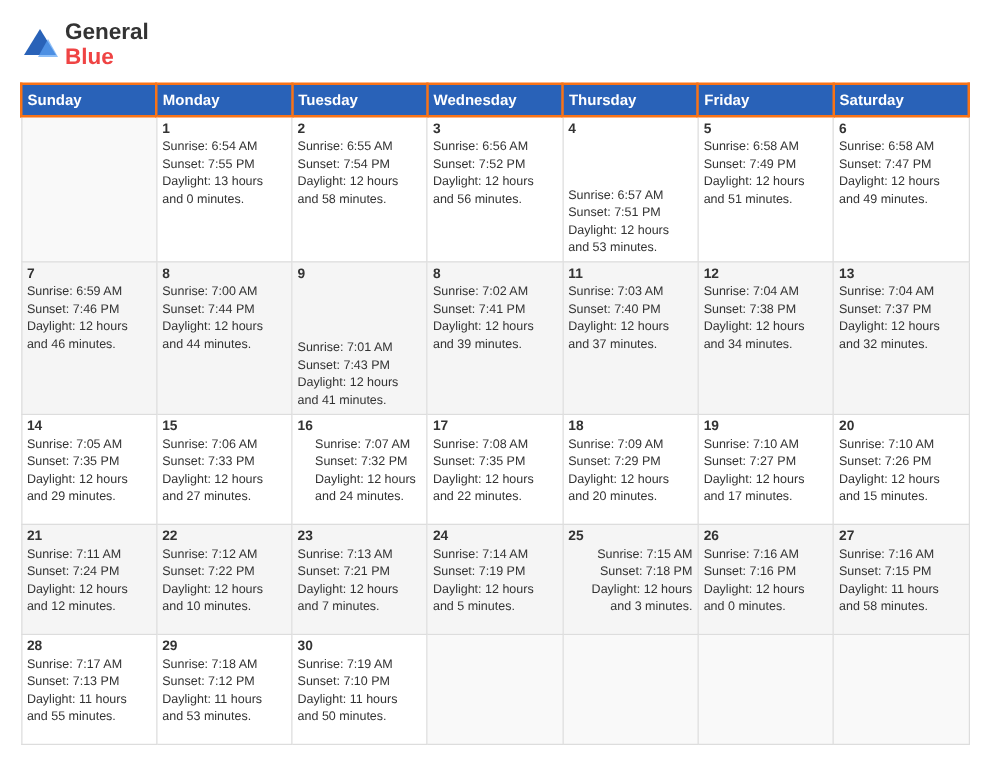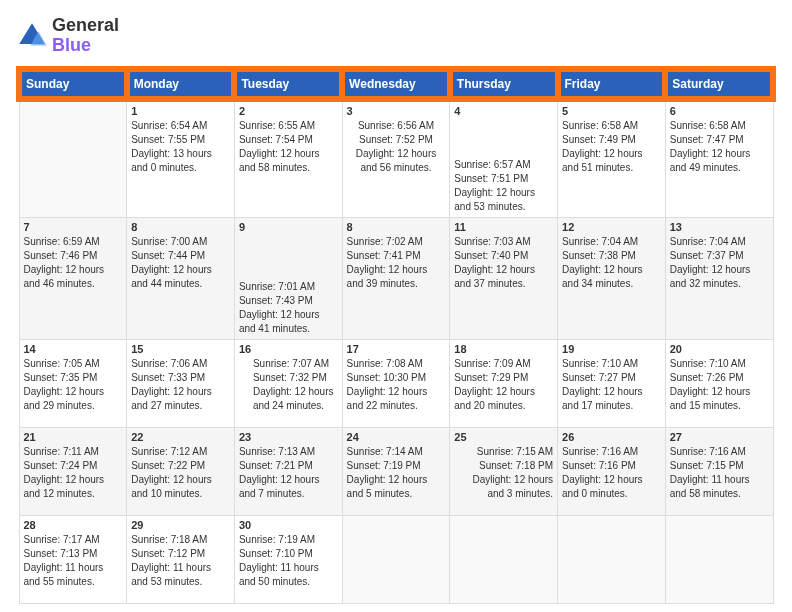--- a/index.html
+++ b/index.html
@@ -57,21 +57,21 @@
       width: 100%;
       table-layout: fixed;
     }
     .calendar th {
       background: #2962b8;
       color: #fff;
       font-size: 12px;
       font-weight: bold;
       padding: 5px 4px;
       text-align: left;
-      border: 6px solid #f97316;
+      border: 2px solid #f97316;
     }
     .calendar td {
       vertical-align: top;
       font-size: 9.5px;
       color: #333;
       padding: 3px 4px;
       border: 1px solid #ddd;
       height: 88px;
     }
     .calendar td.empty {
@@ -96,21 +96,21 @@
 
 <div class="page">
   <div class="header">
     <div class="logo">
       <svg class="logo-icon" viewBox="0 0 40 40">
         <polygon points="20,4 36,30 4,30" fill="#2962b8"></polygon>
         <polygon points="28,14 38,32 18,32" fill="#5ba3f5" opacity="0.7"></polygon>
       </svg>
       <div class="logo-text">
         <div><span style="color:#333">General</span></div>
-        <div><span style="color:#8b5cf6">Blue</span></div>
+        <div><span style="color:#ef4444">Blue</span></div>
       </div>
     </div>
     <div class="title-block">
       <div class="month-title"></div>
       <div class="subtitle"></div>
     </div>
   </div>
 
   <table class="calendar">
     <thead>
@@ -136,21 +136,21 @@
           </td>
           <td>
             <div class="day-number">2</div>
             <div class="day-info" style="white-space: pre-line;">Sunrise: 6:55 AM
 Sunset: 7:54 PM
 Daylight: 12 hours
 and 58 minutes.</div>
           </td>
           <td>
             <div class="day-number">3</div>
-            <div class="day-info" style="white-space: pre-line; text-align: center;">Sunrise: 6:56 AM
+            <div class="day-info" style="white-space: pre-line;">Sunrise: 6:56 AM
 Sunset: 7:52 PM
 Daylight: 12 hours
 and 56 minutes.</div>
           </td>
           <td>
             <div class="day-number">4</div>
             <div class="day-info" style="white-space: pre-line; margin-top: 41px;">Sunrise: 6:57 AM
 Sunset: 7:51 PM
 Daylight: 12 hours
 and 53 minutes.</div>
@@ -239,21 +239,21 @@
           <td>
             <div class="day-number">16</div>
             <div class="day-info" style="white-space: pre-line; margin-left: 14px;">Sunrise: 7:07 AM
 Sunset: 7:32 PM
 Daylight: 12 hours
 and 24 minutes.</div>
           </td>
           <td>
             <div class="day-number">17</div>
             <div class="day-info" style="white-space: pre-line;">Sunrise: 7:08 AM
-Sunset: 10:30 PM
+Sunset: 7:35 PM
 Daylight: 12 hours
 and 22 minutes.</div>
           </td>
           <td>
             <div class="day-number">18</div>
             <div class="day-info" style="white-space: pre-line;">Sunrise: 7:09 AM
 Sunset: 7:29 PM
 Daylight: 12 hours
 and 20 minutes.</div>
           </td>

